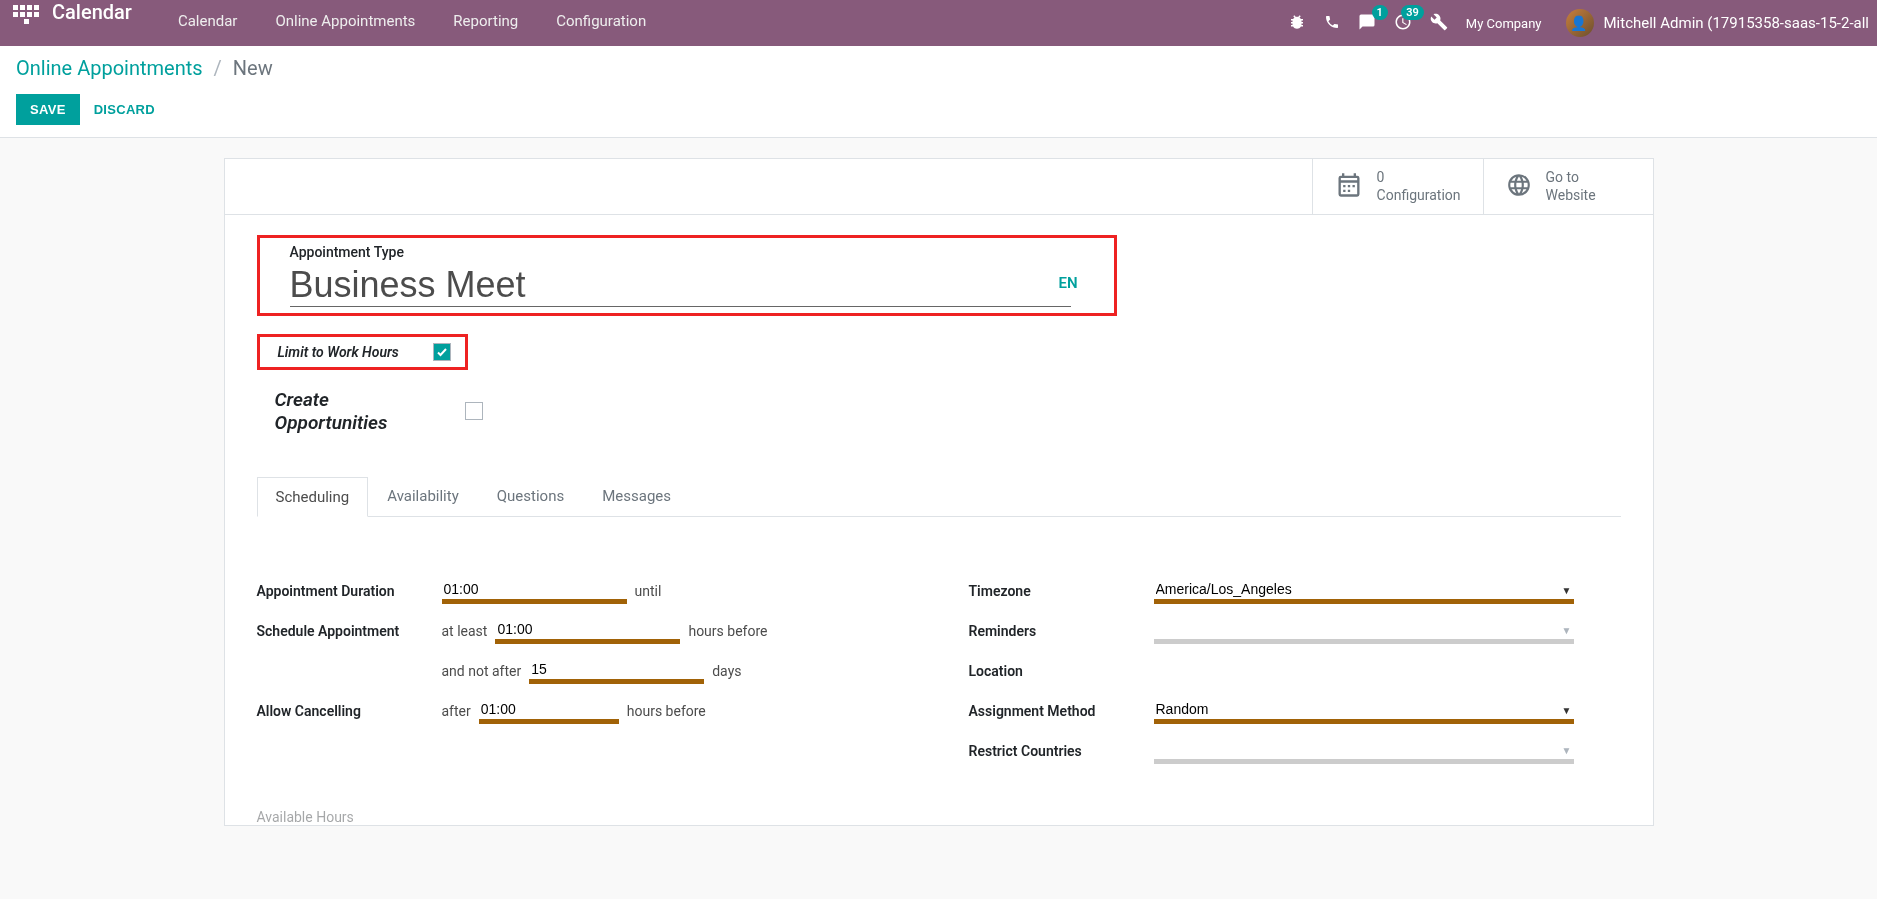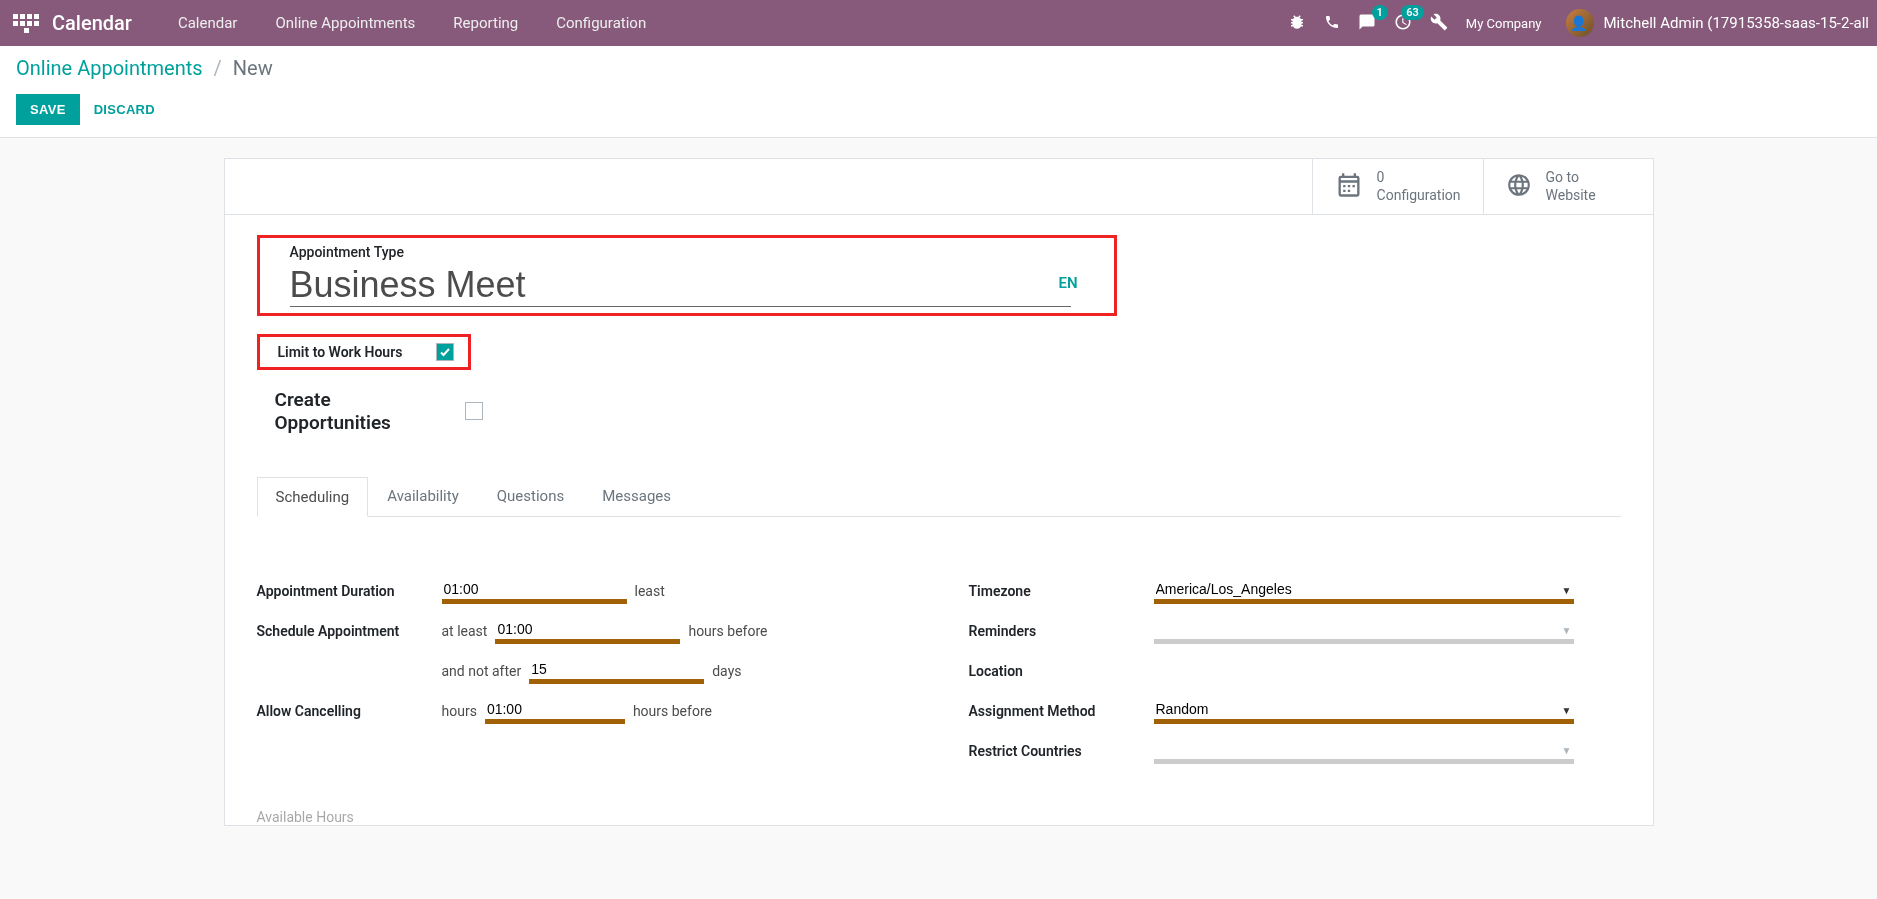--- a/index.html
+++ b/index.html
@@ -1,19 +1,19 @@
 <!DOCTYPE html>
 <html><head>
 <meta charset="utf-8">
 <style>
 * { box-sizing: border-box; margin: 0; padding: 0; }
 body { font-family: -apple-system, BlinkMacSystemFont, "Segoe UI", Roboto, Helvetica, Arial, sans-serif; font-size: 14px; color: #4c4c4c; background: #f9f9f9; }
 
 
-.top-nav { background: #875a7b; color: #fff; display: flex; align-items: center; height: 46px; padding: 0 8px 0 12px; }
+.top-nav { background: #875a7b; color: #fff; display: flex; height: 46px; padding: 0 8px 0 12px; }
 .apps-icon { width: 28px; height: 28px; display: flex; flex-wrap: wrap; align-content: center; justify-content: center; gap: 2px; cursor: pointer; }
 .apps-icon span { width: 5px; height: 5px; background: #fff; display: block; }
 .brand { font-size: 20px; font-weight: 500; margin: 0 28px 0 12px; }
 .nav-items { display: flex; gap: 2px; }
 .nav-item { padding: 12px 18px; font-size: 15px; cursor: pointer; color: #eee; }
 .spacer { flex: 1; }
 .systray { display: flex; align-items: center; gap: 18px; }
 .systray-icon { position: relative; cursor: pointer; color: #fff; }
 .sys-badge { position: absolute; top: -8px; right: -12px; background: #00a09d; color: #fff; border-radius: 9px; font-size: 11px; padding: 1px 5px; font-weight: 600; }
 .user-section { display: flex; align-items: center; gap: 10px; cursor: pointer; margin-left: 6px; }
@@ -45,21 +45,21 @@
 
 .highlight-red { border: 3px solid #e22; padding: 6px 10px 6px 6px; display: inline-block; }
 .title-box { width: 860px; position: relative; }
 
 .small-label { font-size: 14px; color: #212529; font-weight: 500; margin: 0 0 4px 24px; }
 .big-input-wrap { margin-left: 24px; position: relative; }
 .big-input { font-size: 36px; border: none; border-bottom: 1px solid #666; width: 96%; padding: 0; outline: none; color: #4c4c4c; }
 .lang-badge { position: absolute; right: 26px; top: 10px; color: #00a09d; font-weight: 600; font-size: 15px; cursor: pointer; }
 
 
-.checkbox-zone { padding: 12px 32px 0 32px; }
+.checkbox-zone { padding: 12px 32px 0 32px; font-style: italic; }
 .checkbox-row { display: flex; align-items: center; gap: 20px; margin-bottom: 14px; }
 .checkbox-row .cb-label { width: 170px; font-weight: 600; color: #212529; font-size: 19px; }
 .custom-checkbox { width: 18px; height: 18px; border: 1px solid #adb5bd; background: #00a09d; display: flex; align-items: center; justify-content: center; cursor: pointer; }
 .custom-checkbox.unchecked { background: #fff; }
 .custom-checkbox svg { display: block; }
 
 .limit-box { border: 3px solid #e22; display: inline-flex; align-items: center; padding: 6px 14px 6px 18px; gap: 34px; }
 
 
 .tabs-wrap { padding: 28px 32px 0 32px; }
@@ -121,21 +121,21 @@
     <div class="systray-icon">
       <svg width="18" height="18" viewBox="0 0 24 24" fill="currentColor">
           <path d="M20 2H4a2 2 0 00-2 2v18l4-4h14a2 2 0 002-2V4a2 2 0 00-2-2z"></path>
         </svg>
       <span class="sys-badge">1</span>
     </div>
     <div class="systray-icon">
       <svg width="18" height="18" viewBox="0 0 24 24" fill="currentColor">
           <path d="M11.99 2C6.47 2 2 6.48 2 12s4.47 10 9.99 10C17.52 22 22 17.52 22 12S17.52 2 11.99 2zM12 20a8 8 0 110-16 8 8 0 010 16zm.5-13H11v6l5.25 3.15.75-1.23-4.5-2.67V7z"></path>
         </svg>
-      <span class="sys-badge">63</span>
+      <span class="sys-badge">39</span>
     </div>
     <div class="systray-icon">
       <svg width="18" height="18" viewBox="0 0 24 24" fill="currentColor">
           <path d="M22.7 19l-9.1-9.1c.9-2.3.4-5-1.5-6.9-2-2-5-2.4-7.4-1.3L9 6 6 9 1.6 4.7C.4 7.1.9 10.1 2.9 12.1c1.9 1.9 4.6 2.4 6.9 1.5l9.1 9.1c.4.4 1 .4 1.4 0l2.3-2.3c.5-.4.5-1.1.1-1.4z"></path>
         </svg>
     </div>
     <div class="systray-icon" style="font-size:13px;">My Company</div>
     <div class="user-section">
       <div class="avatar">👤</div>
       <span style="font-size:15px;">Mitchell Admin (17915358-saas-15-2-all</span>
@@ -214,37 +214,37 @@
         <div class="tab">Availability</div>
         <div class="tab">Questions</div>
         <div class="tab">Messages</div>
       </div>
       <div class="tab-content">
 
         <div class="col">
           <div class="form-row">
             <span class="fl">Appointment Duration</span>
             <input class="under-input w185" value="01:00" style="">
-            <span class="inline-text">least</span>
+            <span class="inline-text">until</span>
           </div>
           <div class="form-row">
             <span class="fl">Schedule Appointment</span>
             <span class="inline-text" style="margin-left:0">at least</span>
             <input class="under-input w185" value="01:00" style="">
             <span class="inline-text">hours before</span>
           </div>
           <div class="form-row">
             <span class="fl"></span>
             <span class="inline-text" style="margin-left:0">and not after</span>
             <input class="under-input w175" value="15" style="">
             <span class="inline-text">days</span>
           </div>
           <div class="form-row">
             <span class="fl">Allow Cancelling</span>
-            <span class="inline-text" style="margin-left:0">hours</span>
+            <span class="inline-text" style="margin-left:0">after</span>
             <input class="under-input w140" value="01:00" style="">
             <span class="inline-text">hours before</span>
           </div>
         </div>
 
         <div class="col">
           <div class="form-row">
             <span class="fl">Timezone</span>
             <span class="select-wrap">
               <input class="under-input" value="America/Los_Angeles" style="">

